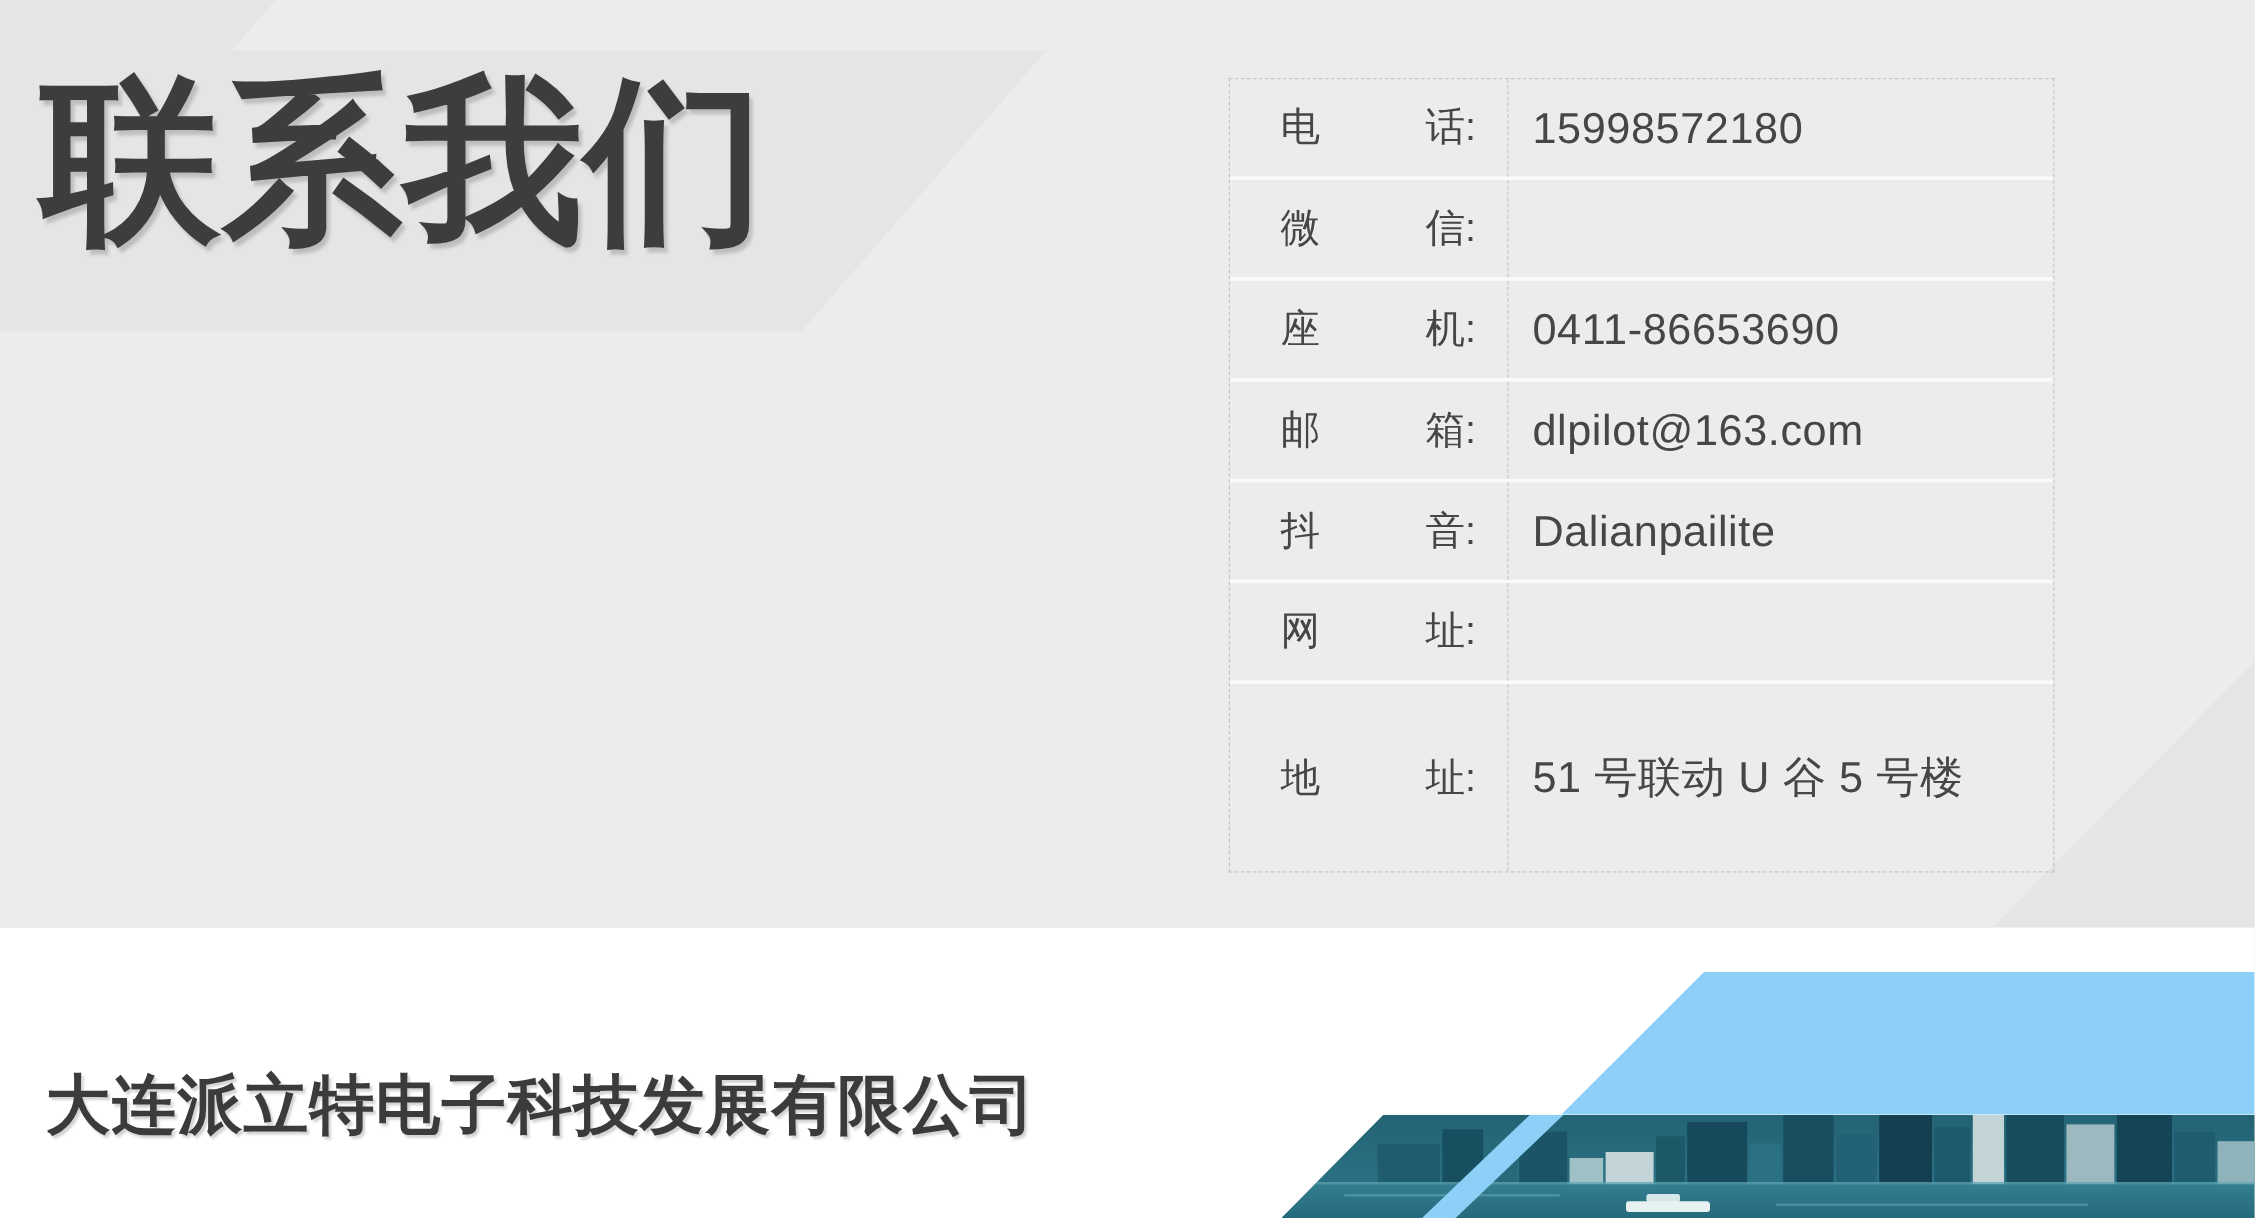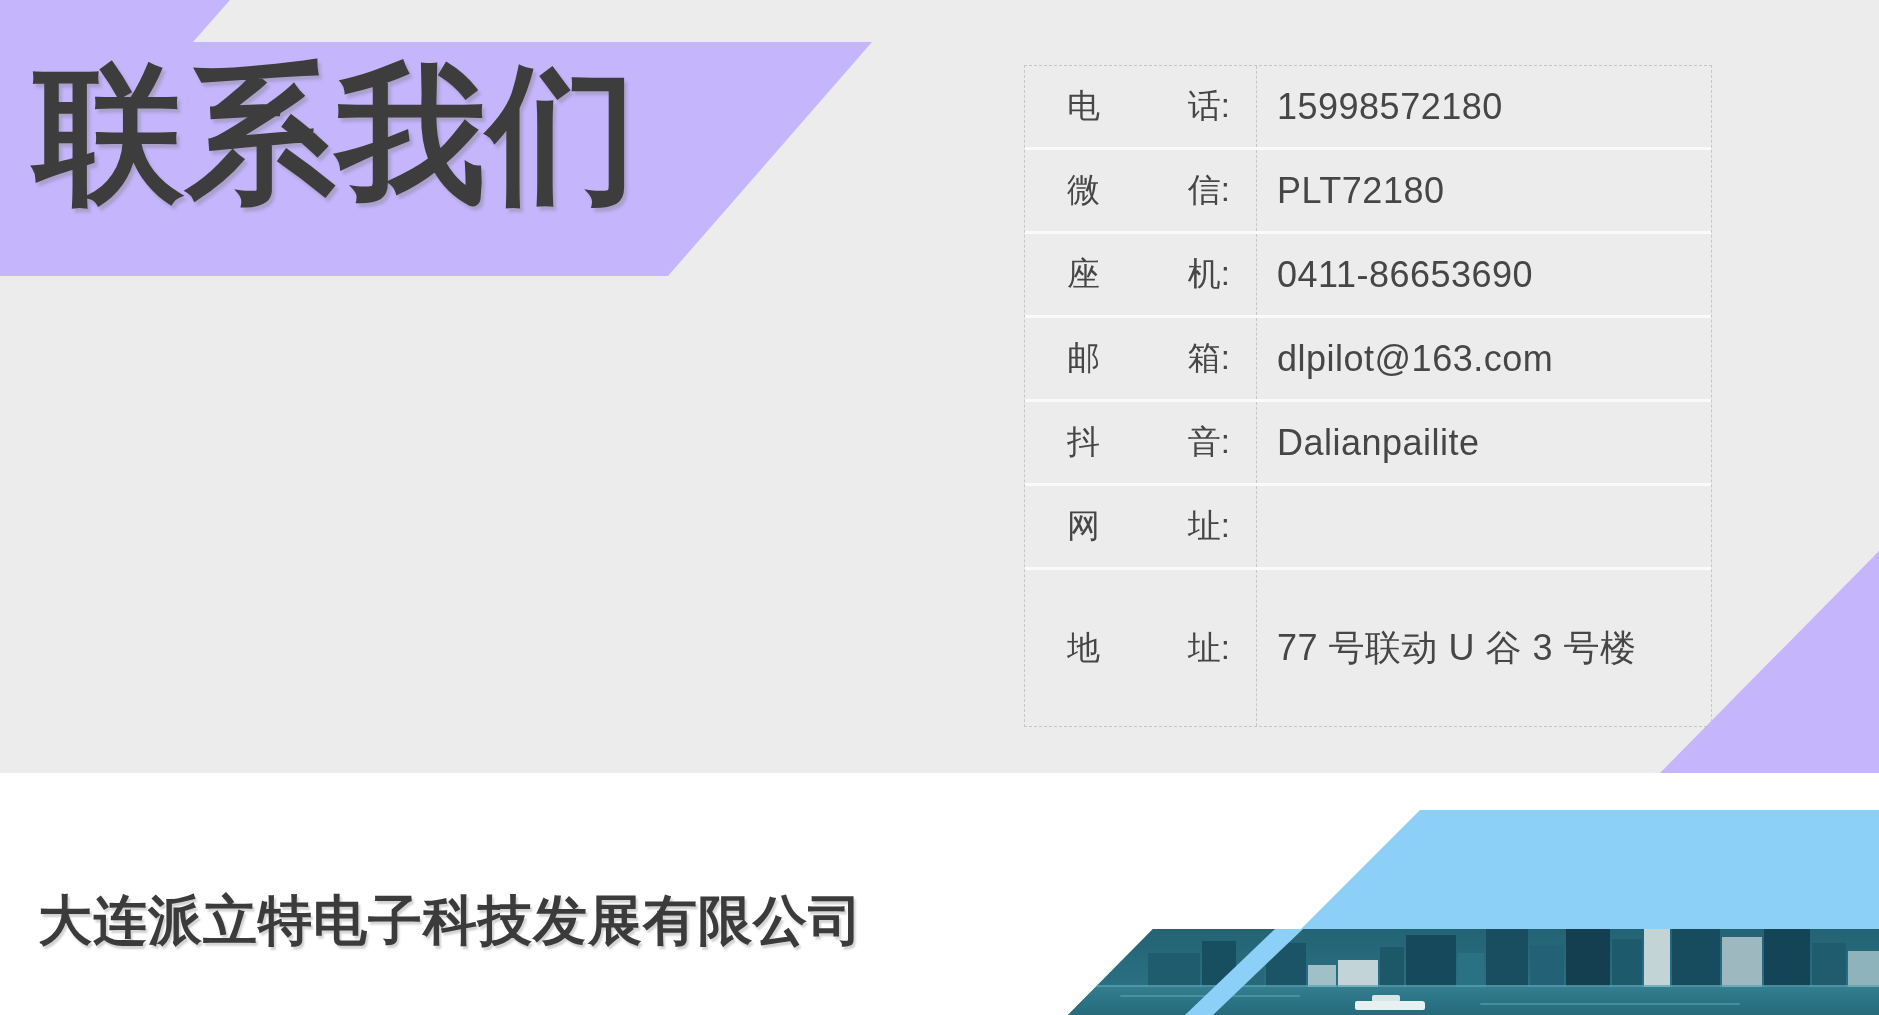--- a/index.html
+++ b/index.html
@@ -1,18 +1,18 @@
 <!DOCTYPE html>
 <html><head>
 <meta charset="utf-8">
 <style>
   * { margin:0; padding:0; box-sizing:border-box; }
   html,body { width:1879px; height:1015px; background:#ffffff; overflow:hidden;
               font-family:"Liberation Sans", sans-serif; }
-  .slide { position:relative; width:1879px; height:1015px; background:#c4b5fd; overflow:hidden;padding-left:43px; }
+  .slide { position:relative; width:1879px; height:1015px; background:#e5e5e5; overflow:hidden;padding-left:43px; }
 
   
   .top-section {
     position:absolute; left:0; top:0; width:1879px; height:773px; background:#ececec;
     clip-path:polygon(230px 0, 1879px 0, 1879px 551px, 1660px 773px,
                       0 773px, 0 276px, 668px 276px, 872px 42px, 193px 42px);
   }
 
   
   .title-block { position:absolute; left:0; top:0; width:900px; height:276px; }
@@ -94,21 +94,20 @@
         <span>电</span>
         <span>话:</span>
       </div>
       <div class="t-value">15998572180</div>
     </div>
     <div class="t-row">
       <div class="t-label">
         <span>微</span>
         <span>信:</span>
       </div>
-      <div class="t-value">PLT72180</div>
     </div>
     <div class="t-row">
       <div class="t-label">
         <span>座</span>
         <span>机:</span>
       </div>
       <div class="t-value">0411-86653690</div>
     </div>
     <div class="t-row">
       <div class="t-label">
@@ -129,21 +128,21 @@
         <span>网</span>
         <span>址:</span>
       </div>
     </div>
     <div class="t-row">
       <div class="t-label">
         <span>地</span>
         <span>址:</span>
       </div>
       <div class="t-value multiline">
-        <span class="addr-line">77 号联动 U 谷 3 号楼</span>
+        <span class="addr-line">51 号联动 U 谷 5 号楼</span>
       </div>
     </div>
   </div>
 
   <div class="footer">
     <div class="company-name">大连派立特电子科技发展有限公司</div>
   </div>
 
   <div class="blue-top"></div>
 

